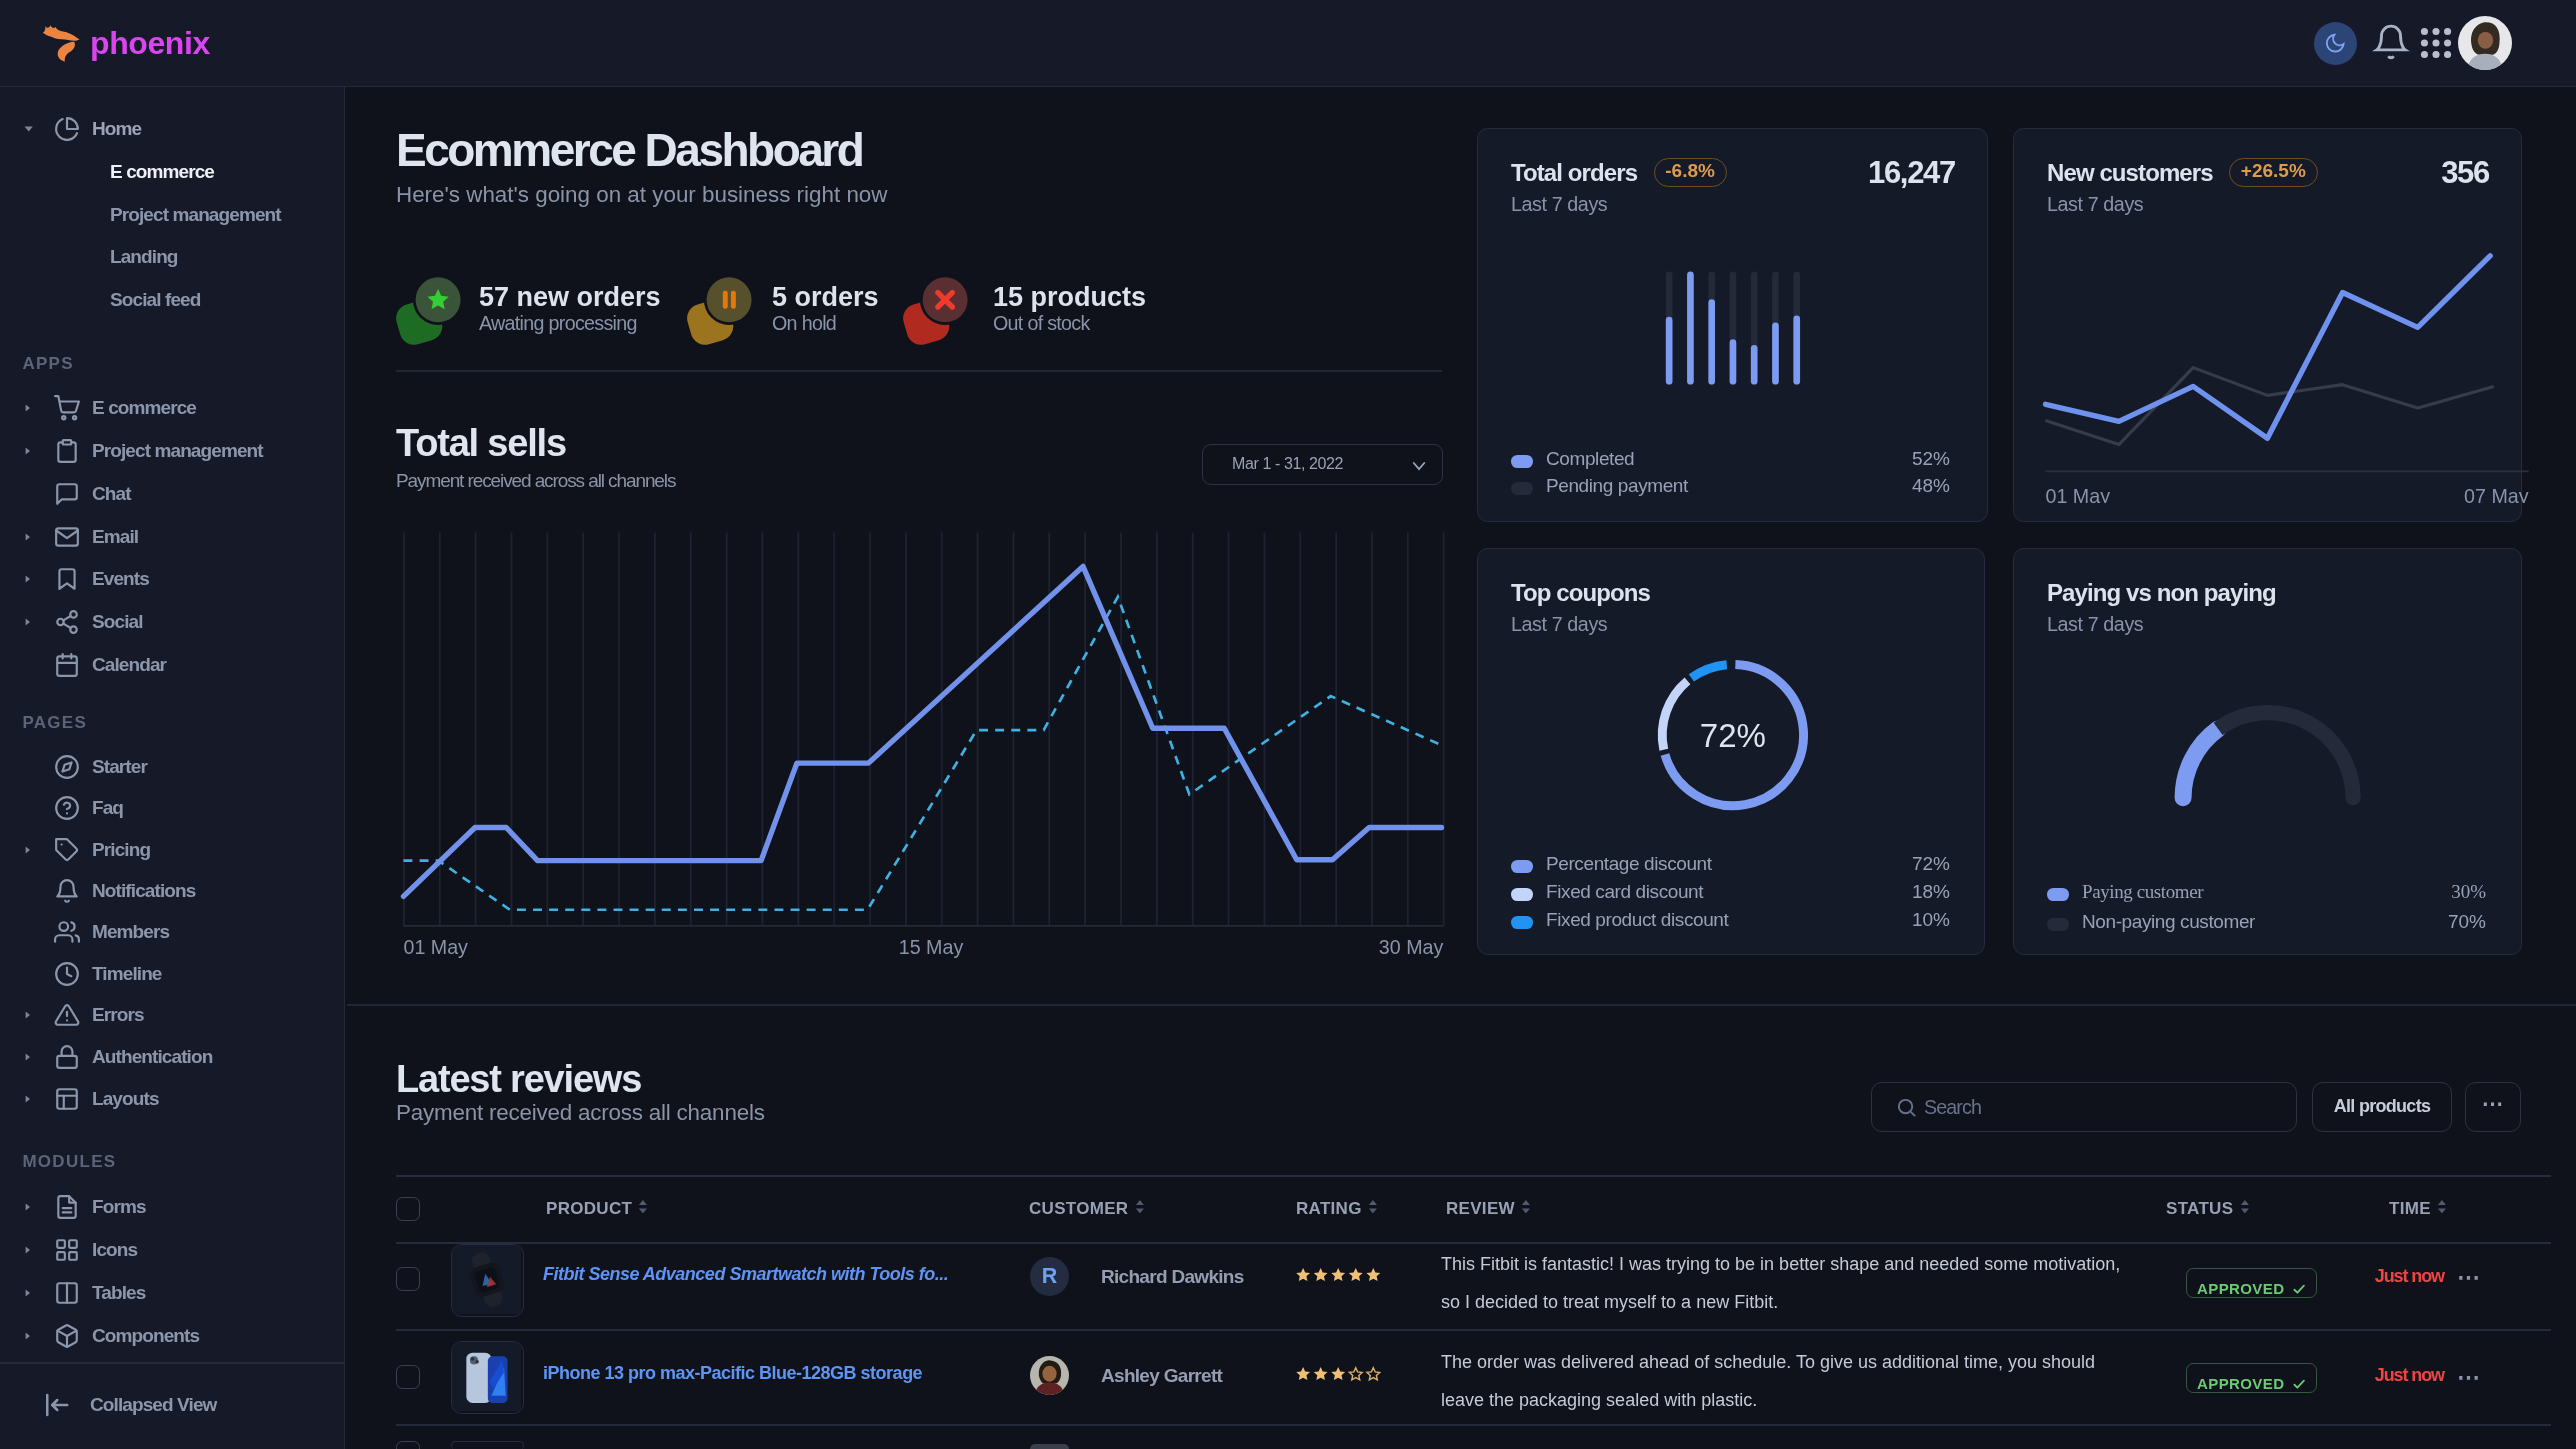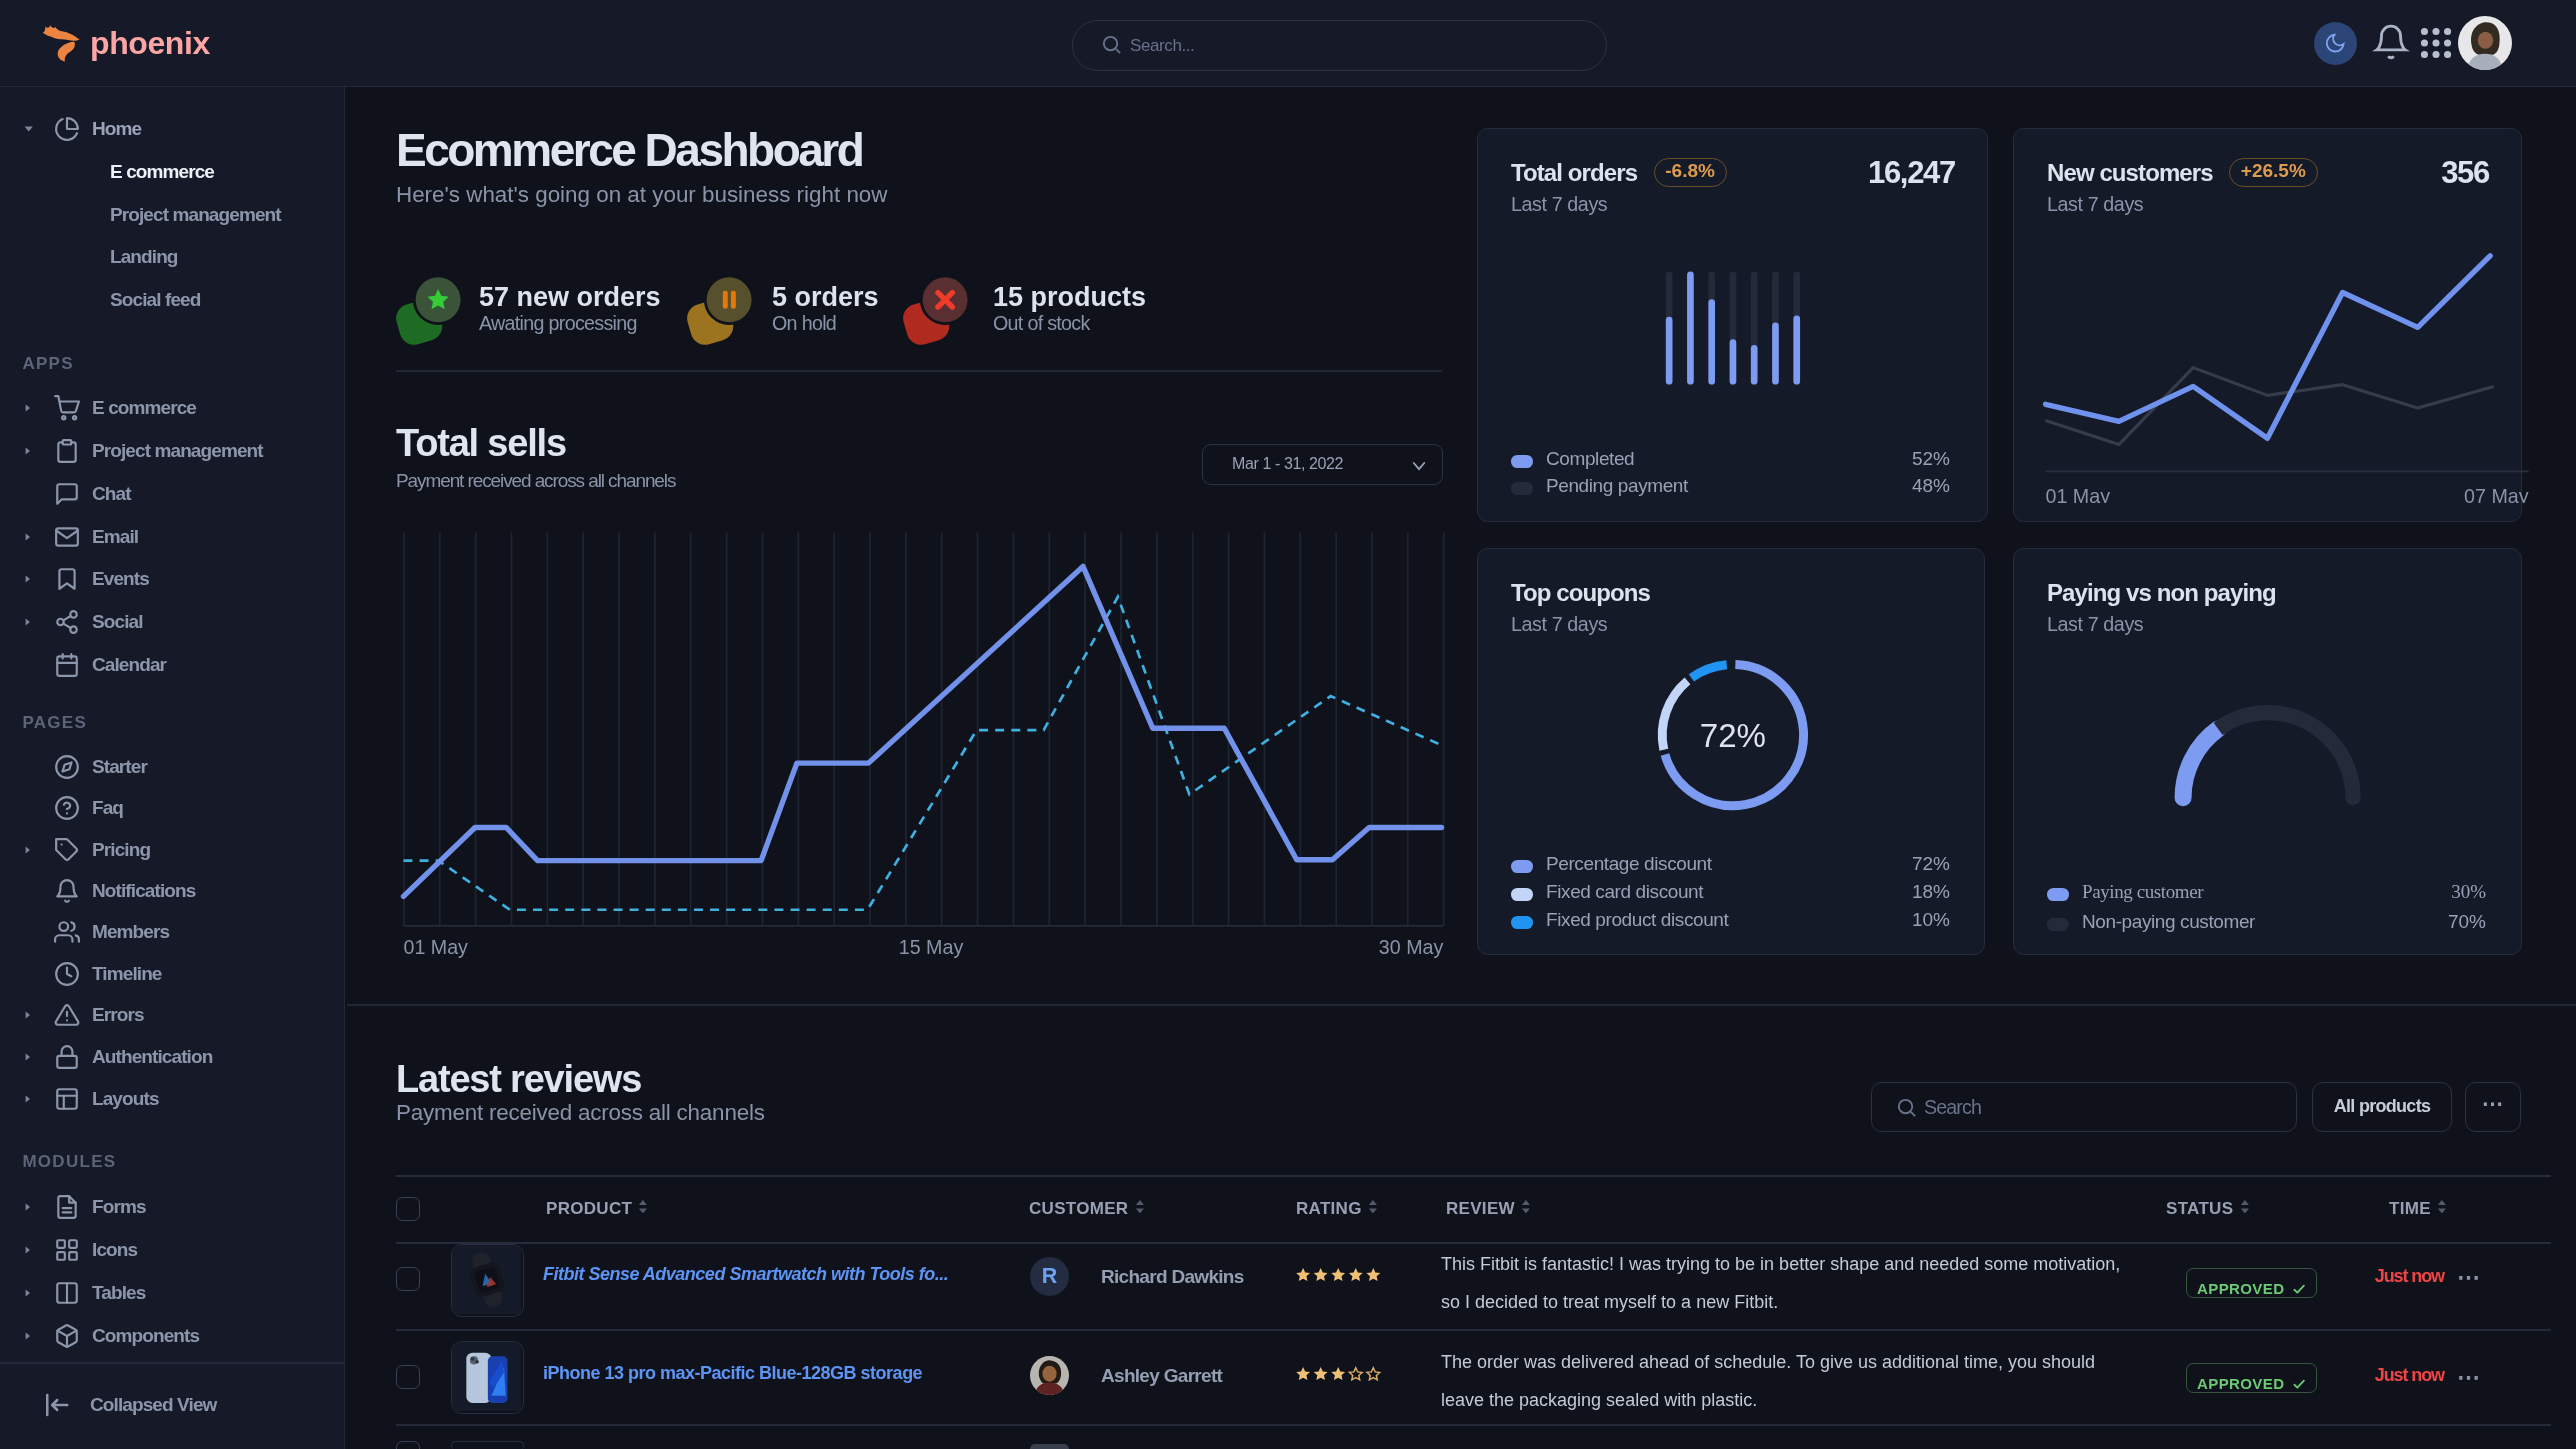--- a/index.html
+++ b/index.html
@@ -10,21 +10,21 @@
   color:#cfd6e3;
   position:relative;
 }
 .abs { position:absolute; }
 
 
 #navbar {
   position:absolute; left:0; top:0; width:2576px; height:87px;
   background:#151928; border-bottom:1.8px solid #232939;
 }
-#logo-text { position:absolute; left:90px; top:25px; font-size:32px; font-weight:700; color:#fca5a5; letter-spacing:-0.4px; }
+#logo-text { position:absolute; left:90px; top:25px; font-size:32px; font-weight:700; color:#d946ef; letter-spacing:-0.4px; }
 #nav-search {
   position:absolute; left:1072px; top:19.7px; width:535px; height:51px;
   border:1.8px solid #2b3242; border-radius:27px;
 }
 #nav-search .ph { position:absolute; left:57px; top:15px; font-size:17px; letter-spacing:-0.4px; color:#68728a; }
 
 #sidebar {
   position:absolute; left:0; top:87px; width:345px; height:1362px;
   background:#151928; border-right:1.8px solid #232939;
 }
@@ -89,27 +89,20 @@
 </style>
 </head>
 <body>
 
 <div id="navbar">
   <svg class="abs" style="left:41px;top:23px;" width="39" height="41" viewBox="0 0 44 46">
     <path fill="#ec8441" d="M2 11 C4.5 9.5 5.5 6.5 4.5 3.5 C7.5 6.5 9.5 5.5 10.5 2.5 C12.5 5.5 14.5 6.5 16.5 4.5 C17.5 7.5 21 9 25 9.5 C30 10.2 36 13 40.5 16.5 L43.5 18.5 C39.5 20.5 35 20 30.5 19 C26 18 20 18.5 15.5 17 C10 15.2 5 13.5 2 11 Z"></path>
     <path fill="#ec8441" d="M37.5 21 C39.5 25 37.5 29.5 32.5 32.5 C28.5 35 26 38.5 27 43.5 C21.5 42.5 18 38 19 33 C20 28 25.5 24.5 30.5 22.5 C33 21.5 35.5 21 37.5 21 Z"></path>
   </svg>
   <div id="logo-text">phoenix</div>
-  <div id="nav-search">
-    <svg class="abs" style="left:27px;top:12.5px;" width="23" height="23" viewBox="0 0 24 24" fill="none" stroke="#68728a" stroke-width="2">
-        <circle cx="11" cy="11" r="7"></circle>
-        <line x1="16.5" y1="16.5" x2="21" y2="21"></line>
-      </svg>
-    <div class="ph">Search...</div>
-  </div>
 
   <div class="abs" style="left:2314px;top:21.5px;width:43px;height:43px;border-radius:50%;background:#2b4577;"></div>
   <svg class="abs" style="left:2324px;top:32px;" width="22.4" height="22.4" viewBox="0 0 24 24" fill="none" stroke="#7fa3ef" stroke-width="2">
       <path d="M21 12.8A9 9 0 1 1 11.2 3 7 7 0 0 0 21 12.8z"></path>
     </svg>
 
   <svg class="abs" style="left:2372px;top:23px;" width="38" height="38" viewBox="0 0 24 24" fill="none" stroke="#aab3c6" stroke-width="1.8">
       <path d="M18 8a6 6 0 0 0-12 0c0 7-3 9-3 9h18s-3-2-3-9"></path>
       <path d="M13.7 21a2 2 0 0 1-3.4 0"></path>
     </svg>

